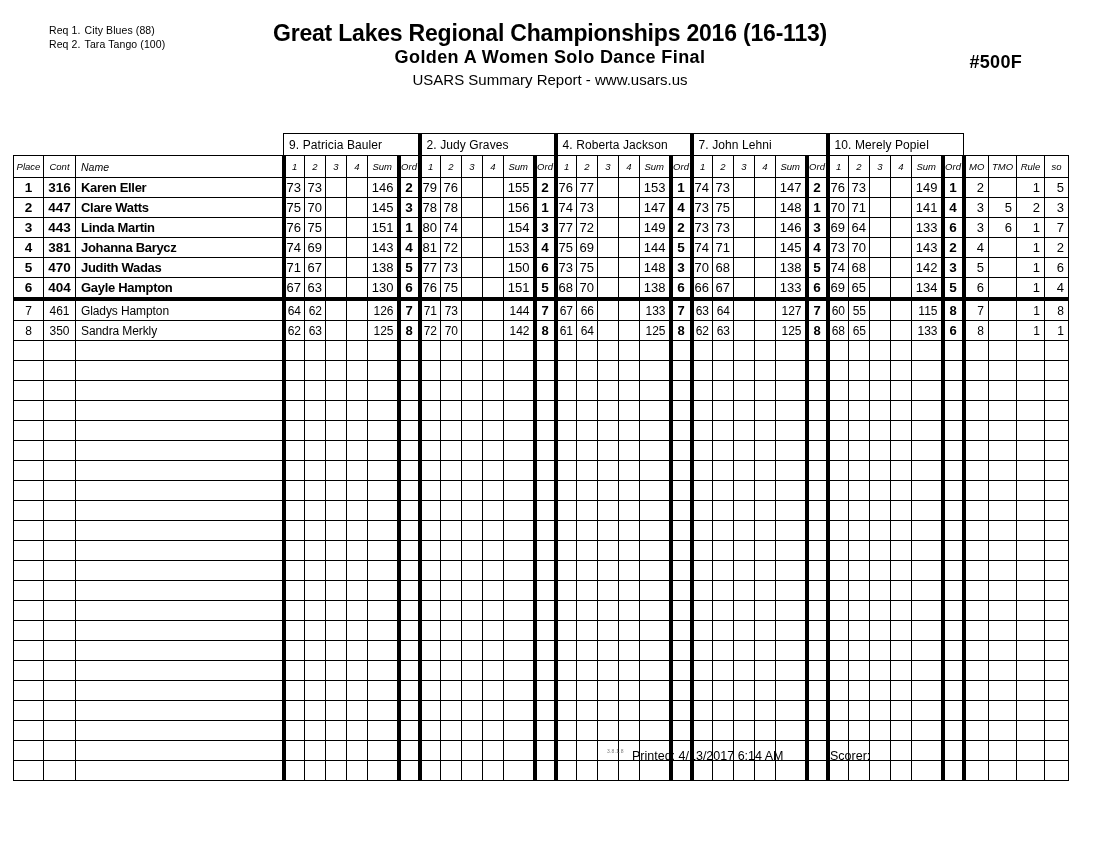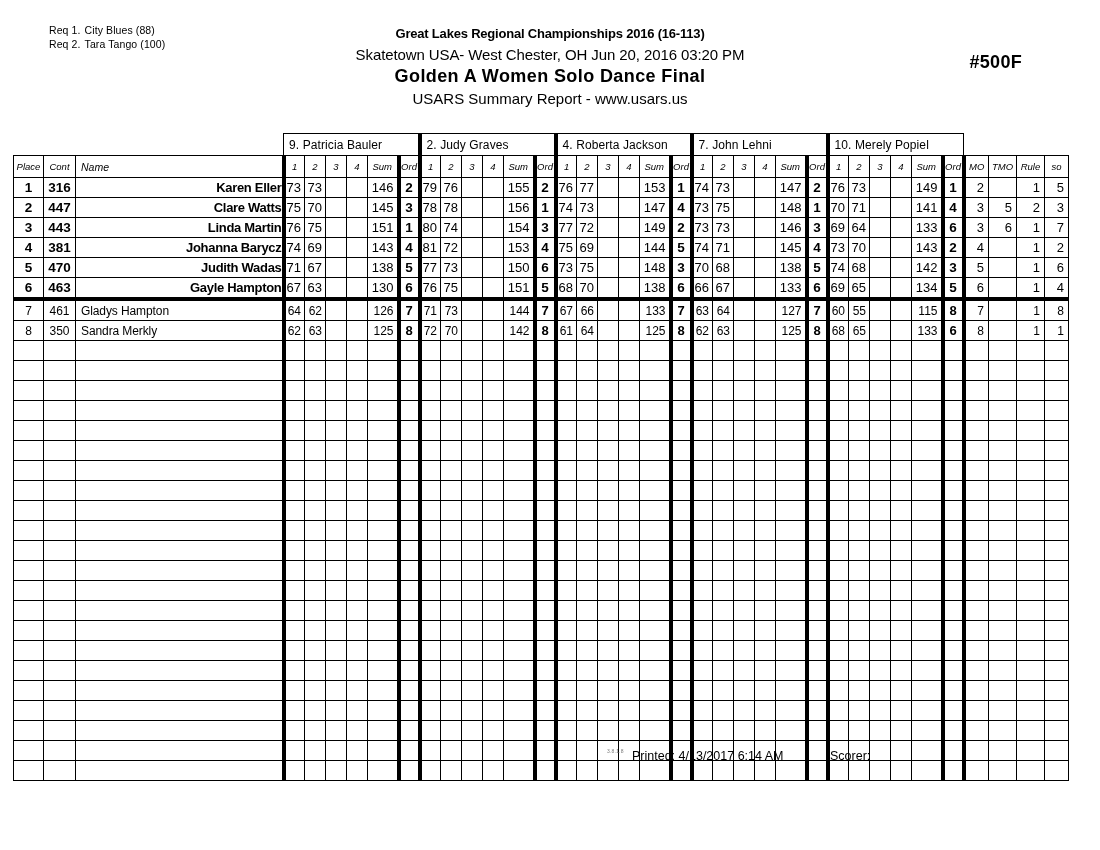--- a/index.html
+++ b/index.html
@@ -33,21 +33,21 @@
 
   
   .headings {
     position: absolute;
     left: 0;
     top: 22px;
     width: 1100px;
     text-align: center;
   }
   .title-main {
-    font-size: 13px;
+    font-size: 23px;
     font-weight: bold;
     line-height: 23px;
     letter-spacing: -0.2px;
   }
   .title-venue {
     font-size: 15px;
     font-weight: normal;
     line-height: 19px;
     letter-spacing: -0.1px;
   }
@@ -122,21 +122,21 @@
 
   
   .tl { border-left: 4px solid #000 !important; }
   .tr-b { border-right: 4px solid #000 !important; }
   .tb { border-bottom: 4px solid #000 !important; }
 
   
   tr.rank-row td { font-size: 13px; }
   tr.rank-row td.place, tr.rank-row td.cont { font-weight: bold; font-size: 13.5px; }
   tr.rank-row td.name {
-    text-align: right;
+    text-align: left;
     padding-left: 5px;
     font-weight: bold;
     font-size: 13px;
     letter-spacing: -0.3px;
   }
   tr.rank-row td.ord { font-weight: bold; font-size: 13.5px; }
 
   tr.plain-row td { font-size: 12px; }
   tr.plain-row td.name {
     text-align: left;
@@ -181,21 +181,20 @@
     <div>
       <span class="req-label">Req</span><span class="req-num">1.</span><span>City Blues (88)</span>
     </div>
     <div>
       <span class="req-label">Req</span><span class="req-num">2.</span><span>Tara Tango (100)</span>
     </div>
   </div>
 
   <div class="headings">
     <div class="title-main">Great Lakes Regional Championships 2016 (16-113)</div>
-    <div class="title-venue">Skatetown USA- West Chester, OH  Jun 20, 2016  03:20 PM</div>
     <div class="title-event">Golden A Women Solo Dance Final</div>
     <div class="title-report">USARS Summary Report - www.usars.us</div>
   </div>
 
   <div class="sheet-code">#500F</div>
 
   <table class="grid" id="grid">
     <colgroup id="cols">
         <col style="width: 30px;">
         <col style="width: 32px;">
@@ -476,21 +475,21 @@
           <td class="num"></td>
           <td class="sum">142</td>
           <td class="ord tl tr-b">3</td>
           <td class="tail">5</td>
           <td class="tail"></td>
           <td class="tail">1</td>
           <td class="tail">6</td>
         </tr>
         <tr class="rank-row">
           <td class="place tb">6</td>
-          <td class="cont tb">463</td>
+          <td class="cont tb">404</td>
           <td class="name tb">Gayle Hampton</td>
           <td class="num tb tl">67</td>
           <td class="num tb">63</td>
           <td class="num tb"></td>
           <td class="num tb"></td>
           <td class="sum tb">130</td>
           <td class="ord tl tr-b tb">6</td>
           <td class="num tb tl">76</td>
           <td class="num tb">75</td>
           <td class="num tb"></td>

